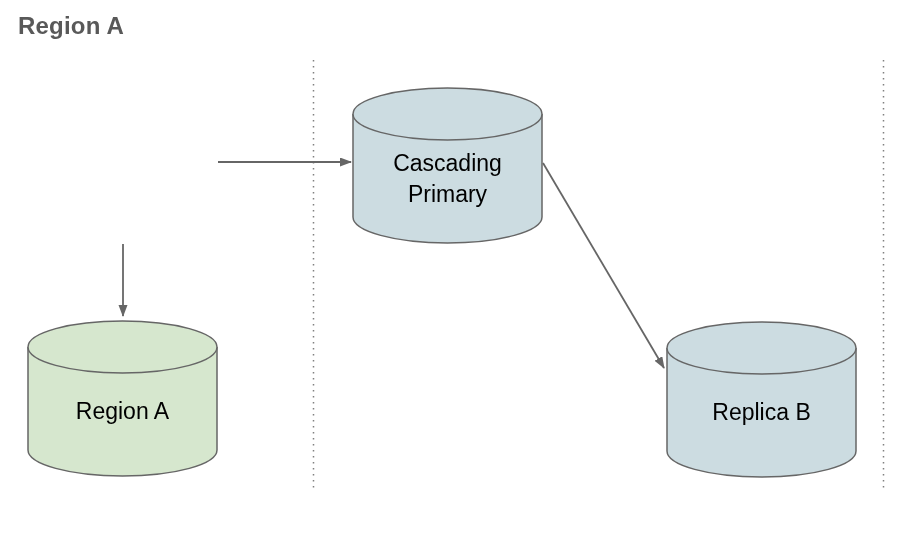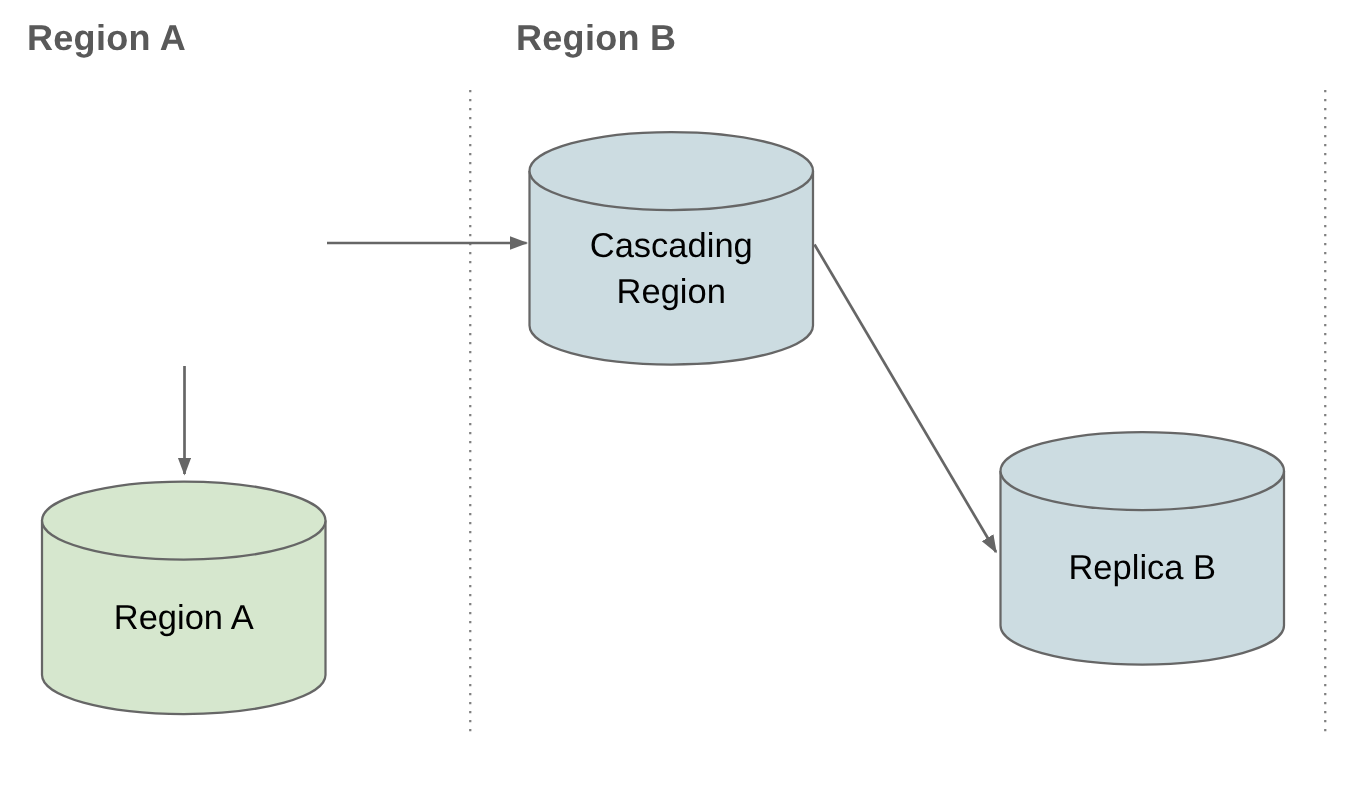--- a/index.html
+++ b/index.html
@@ -51,29 +51,28 @@
     justify-content: center;
     text-align: center;
     font-size: 23px;
     line-height: 1.32;
     color: #000000;
   }
 
   .node.primary   { left: 27px;  top: 87px;  }
   .node.replica-a { left: 27px;  top: 320px; }
   .node.cascading { left: 352px; top: 87px;  }
-  .node.replica-b { left: 666px; top: 287px; }
+  .node.replica-b { left: 666px; top: 321px; }
 </style>
 </head>
 <body>
 
 <div class="canvas">
 
   <div class="region-label a">Region A</div>
-  <div class="region-label b">Region B</div>
 
   <svg class="connector-layer" viewBox="0 0 910 534" xmlns="http://www.w3.org/2000/svg">
     <defs>
       <marker id="arrowhead" markerUnits="userSpaceOnUse" markerWidth="14" markerHeight="11" refX="11" refY="4.5" orient="auto">
         <path d="M0,0 L12,4.5 L0,9 Z" fill="#666666"></path>
       </marker>
     </defs>
 
     <line x1="313.5" y1="60" x2="313.5" y2="492" stroke="#808080" stroke-width="1.5" stroke-dasharray="1.5 4.5"></line>
     <line x1="883.5" y1="60" x2="883.5" y2="492" stroke="#808080" stroke-width="1.5" stroke-dasharray="1.5 4.5"></line>
@@ -90,21 +89,21 @@
       <ellipse cx="95.5" cy="27" rx="94.5" ry="26" fill="#d6e7ce"></ellipse>
     </svg>
     <div class="node-label">Region A</div>
   </div>
 
   <div class="node cascading">
     <svg class="cyl" width="191" height="157">
       <path d="M1,27 L1,130 A94.5,26 0 0 0 190,130 L190,27" fill="#ccdce1"></path>
       <ellipse cx="95.5" cy="27" rx="94.5" ry="26" fill="#ccdce1"></ellipse>
     </svg>
-    <div class="node-label">Cascading Region</div>
+    <div class="node-label">Cascading Primary</div>
   </div>
 
   <div class="node replica-b">
     <svg class="cyl" width="191" height="157">
       <path d="M1,27 L1,130 A94.5,26 0 0 0 190,130 L190,27" fill="#ccdce1"></path>
       <ellipse cx="95.5" cy="27" rx="94.5" ry="26" fill="#ccdce1"></ellipse>
     </svg>
     <div class="node-label">Replica B</div>
   </div>
 

